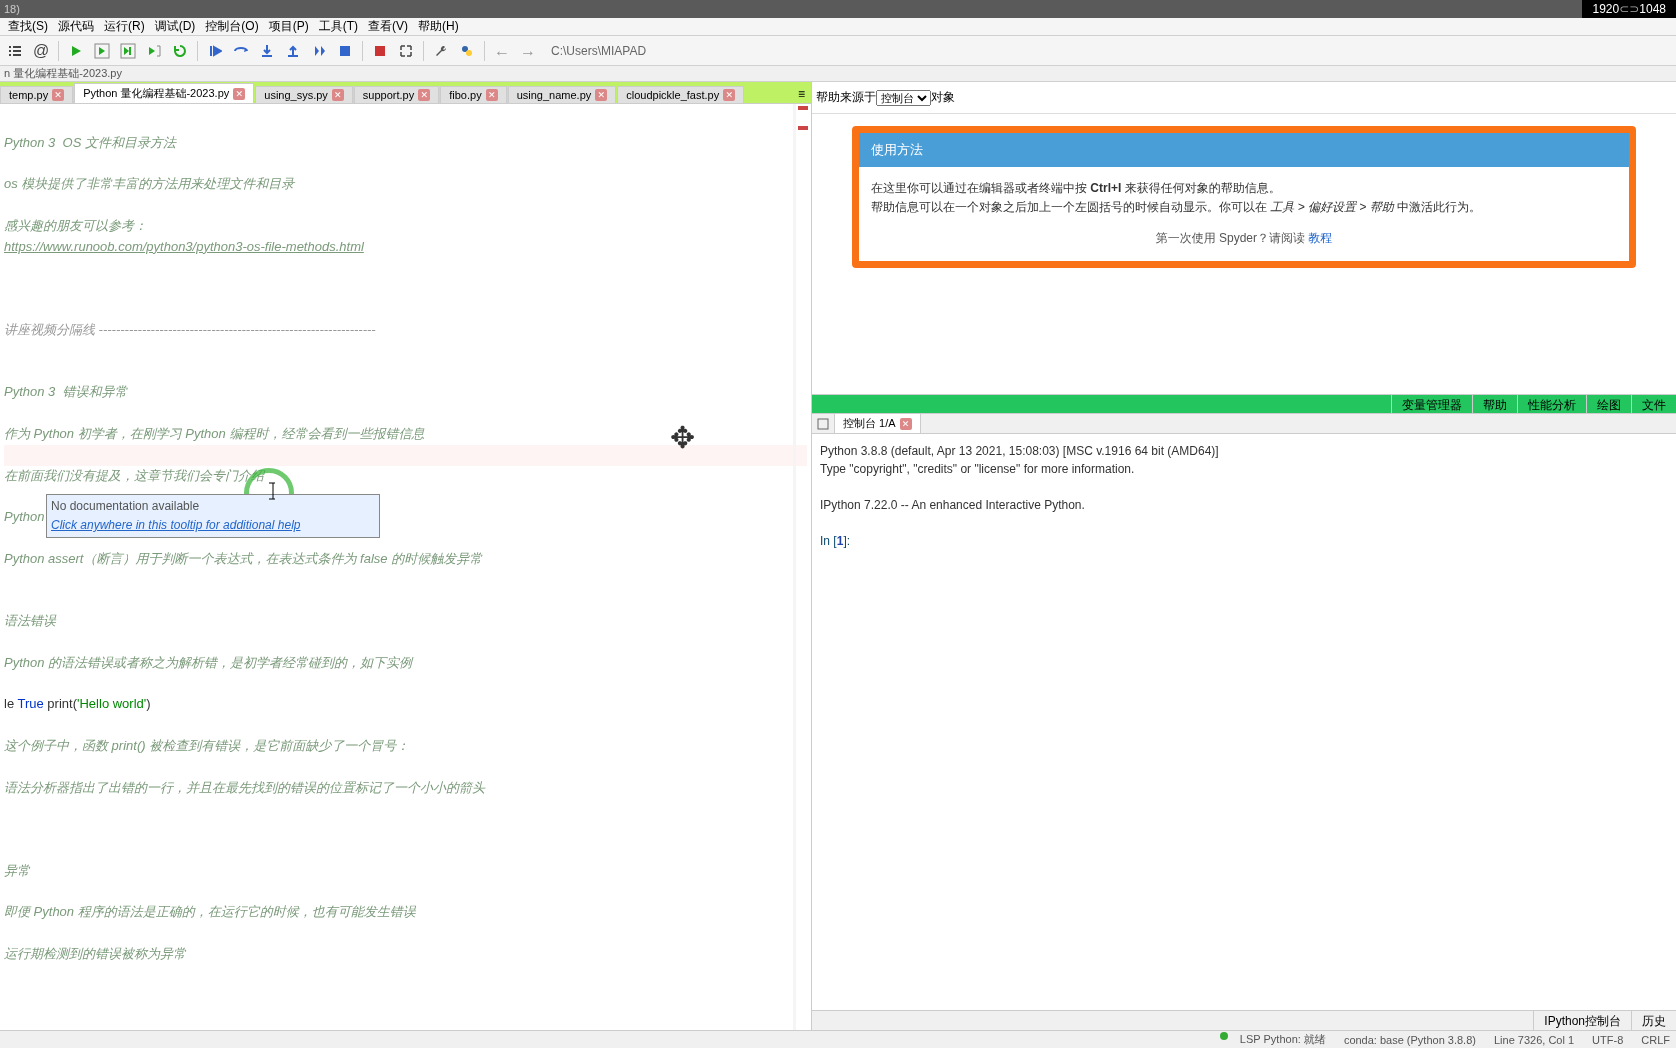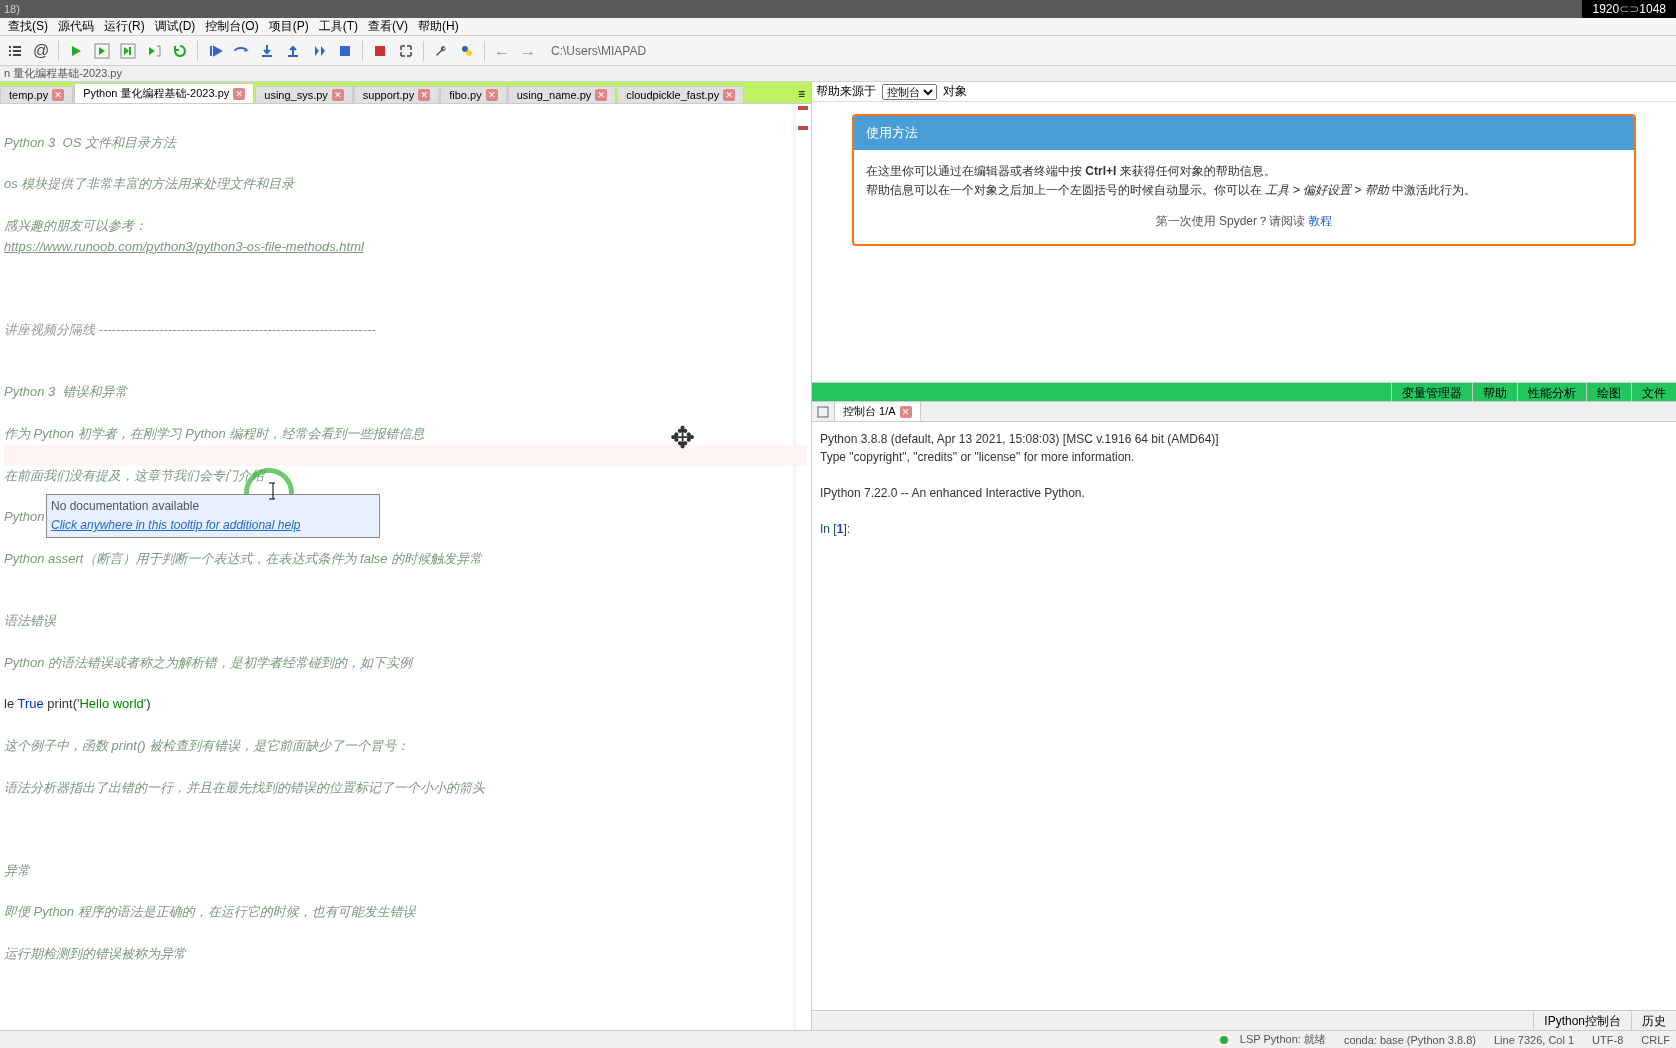--- a/index.html
+++ b/index.html
@@ -47,46 +47,46 @@
 
 .tooltip-popup { position: absolute; left: 46px; top: 390px; width: 334px; border: 1px solid #888; background: #e6f0ff; font-family: monospace; font-size: 12px; color: #555; padding: 2px 4px; z-index: 10; }
 .tooltip-popup .link { color: #2266cc; font-style: italic; text-decoration: underline; }
 .green-circle { position: absolute; left: 244px; top: 364px; width: 50px; height: 50px; border: 5px solid rgba(50,180,50,0.7); border-radius: 50%; z-index: 9; }
 .text-cursor { position: absolute; left: 268px; top: 378px; width: 6px; height: 18px; z-index: 11; }
 .move-cursor { position: absolute; left: 670px; top: 310px; font-size: 30px; color: #333; }
 
 .vscroll-indicator { position: absolute; right: 0; top: 0; width: 18px; height: 100%; border-left: 3px solid #f5f5f5; }
 .vscroll-mark { position: absolute; right: 3px; width: 10px; height: 4px; background: #c44; }
 
-.help-header { height: 20px; display: flex; align-items: center; padding: 0 4px; font-size: 12px; gap: 6px; border-bottom: 1px solid #ddd; }
+.help-header { height: 32px; display: flex; align-items: center; padding: 0 4px; font-size: 12px; gap: 0; border-bottom: 1px solid #ddd; }
 .help-header select { font-size: 11px; }
 
 .help-body { flex: 0 0 280px; padding: 12px 40px; overflow: auto; }
-.help-card { border: 2px solid #f97316; border-radius: 4px; overflow: hidden; }
+.help-card { border: 7px solid #f97316; border-radius: 4px; overflow: hidden; }
 .help-card-title { background: #4a9ed8; color: #fff; padding: 8px 12px; font-size: 13px; }
 .help-card-body { padding: 12px; font-size: 12px; line-height: 1.6; color: #333; }
 .help-card-body .italic { font-style: italic; }
 .help-footer { text-align: center; margin-top: 12px; font-size: 12px; color: #555; }
 .help-footer a { color: #2266cc; }
 
 .right-tabs { height: 20px; display: flex; border-top: 1px solid #ccc; border-bottom: 1px solid #ccc; background: #22c55e; justify-content: flex-end; }
 .right-tab { padding: 2px 10px; border-left: 1px solid #ccc; cursor: pointer; font-size: 12px; }
 
 .console-area { flex: 1; display: flex; flex-direction: column; }
 .console-tabs { height: 20px; display: flex; align-items: center; background: #f0f0f0; border-bottom: 1px solid #ccc; padding: 0 4px; gap: 4px; }
 .console-tab { padding: 2px 8px; background: #fff; border: 1px solid #ccc; font-size: 11px; display: flex; align-items: center; gap: 4px; }
 .console-icon { width: 14px; height: 14px; display: flex; align-items: center; justify-content: center; }
 .console-body { flex: 1; padding: 8px; font-family: "Consolas", monospace; font-size: 12px; line-height: 1.5; white-space: pre-wrap; color: #333; }
 .console-body .prompt-num { color: #2244aa; font-weight: bold; }
 .console-body .prompt-in { color: #0c4a6e; }
 
 .console-bottom-tabs { height: 20px; display: flex; background: #f0f0f0; border-top: 1px solid #ccc; justify-content: flex-end; }
 
 .statusbar { height: 18px; background: #f0f0f0; border-top: 1px solid #ccc; display: flex; align-items: center; font-size: 11px; color: #555; padding: 0 6px; gap: 18px; justify-content: flex-end; }
-.statusbar .status-item { display: flex; align-items: center; gap: 12px; }
+.statusbar .status-item { display: flex; align-items: flex-start; gap: 12px; }
 .status-dot { width: 8px; height: 8px; background: #3a3; border-radius: 50%; }
 
 svg { display: block; }
 </style>
 </head>
 <body>
 
 <div class="titlebar">
   <span class="titlebar-left">18)</span>
   <div class="titlebar-right">

